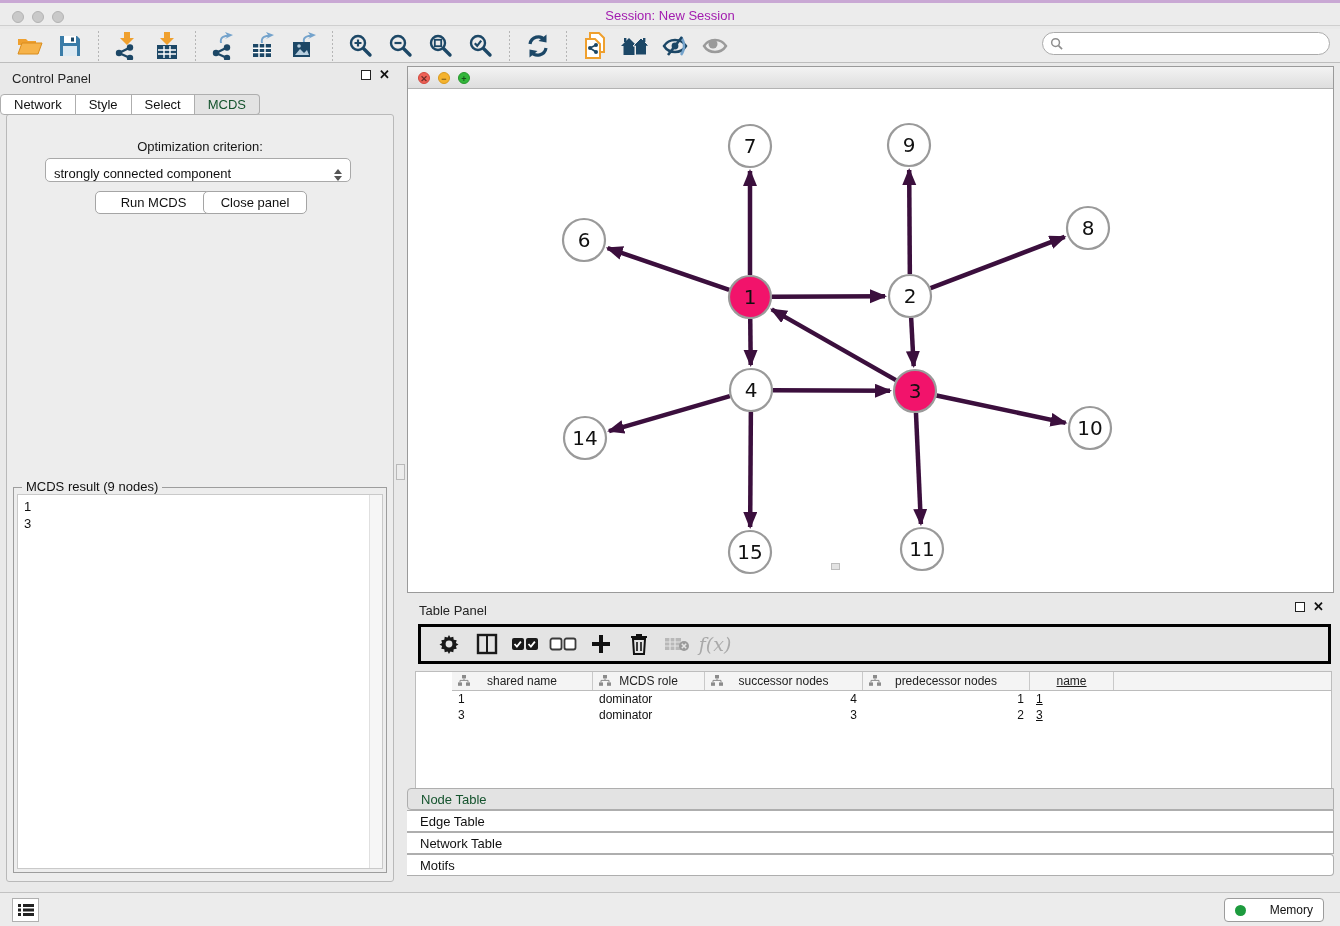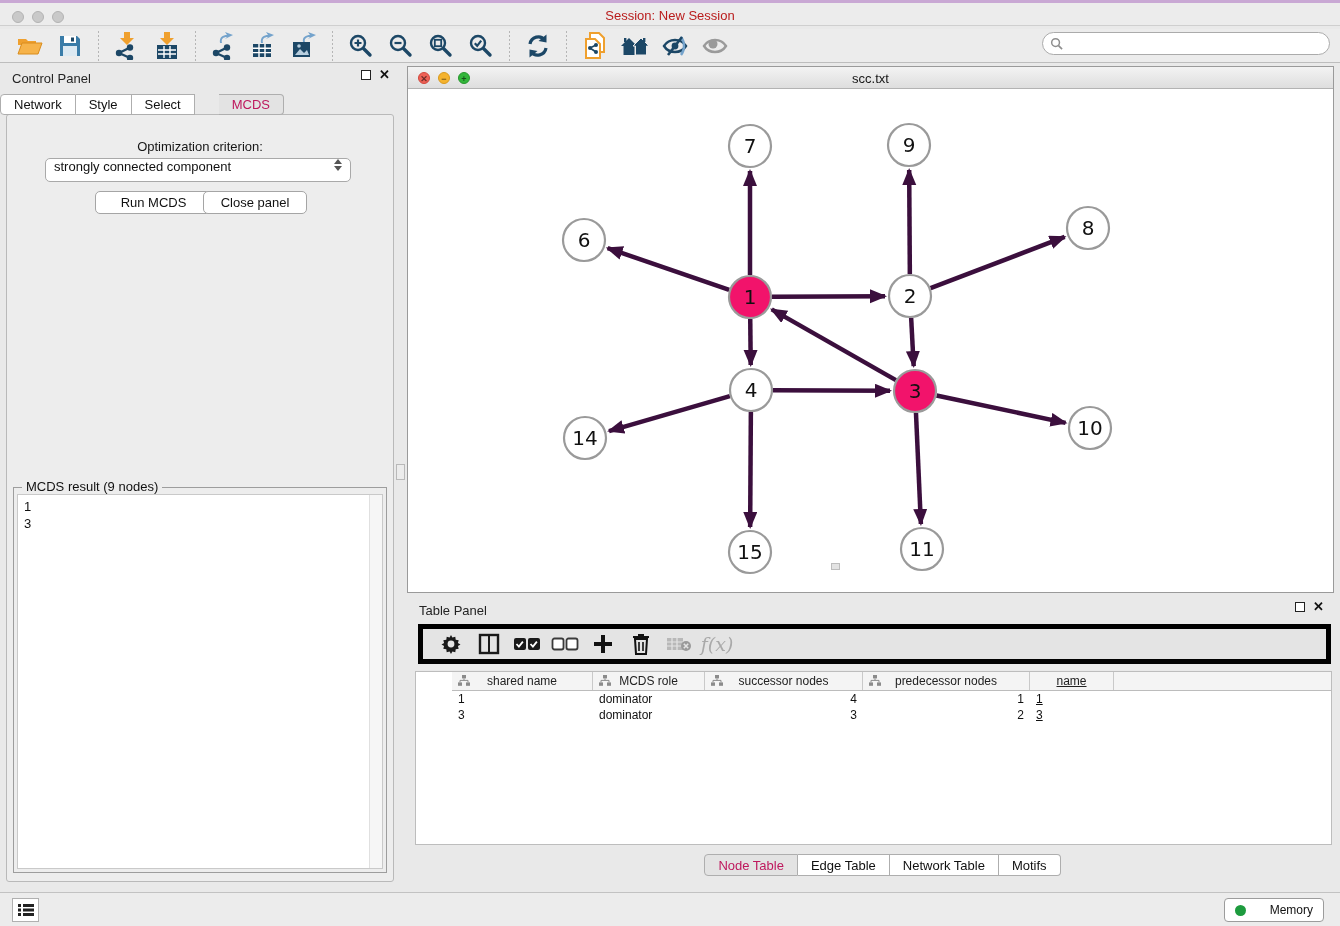--- a/index.html
+++ b/index.html
@@ -9,21 +9,21 @@
     font-family:"Liberation Sans", sans-serif; font-size:13px; color:#1c1c1c;
     overflow:hidden; outline:1px solid #9a9a9a;
   }
   
   .titlebar { position:absolute; top:0; left:0; right:0; height:26px;
     background:#ececec; border-top:3px solid #c9a8d4; border-bottom:1px solid #cfcfcf; }
   .traffic { position:absolute; top:8px; width:12px; height:12px; border-radius:50%;
     background:#c9c9c9; border:1px solid #b3b3b3; }
   .t1{left:12px}.t2{left:32px}.t3{left:52px}
   .titlebar .title { position:absolute; left:0; right:0; top:5px; text-align:center;
-    color:#b91c1c; font-size:13px; }
+    color:#a21caf; font-size:13px; }
   
   .toolbar { position:absolute; top:29px; left:0; right:0; height:34px;
     background:#ececec; border-bottom:1px solid #bdbdbd;
     display:flex; align-items:center; padding-left:10px; }
   .ticon { width:30px; height:30px; display:flex; align-items:center; justify-content:center;
     margin:0 5px; flex:0 0 auto; }
   .tsep { width:1px; height:30px; margin:0 8px; flex:0 0 auto;
     background-image:linear-gradient(#b5b5b5 50%, transparent 50%); background-size:1px 4px; }
   .searchbox { position:absolute; right:10px; top:3px; width:288px; height:23px;
     background:#fff; border:1px solid #ababab; border-radius:12px;
@@ -34,26 +34,26 @@
   .cpanel { position:absolute; left:0; top:63px; width:400px; height:823px; }
   .panel-head { position:relative; height:28px; padding:8px 0 0 12px; font-size:13px; color:#242424; }
   .phbtns { position:absolute; right:10px; top:7px; display:flex; gap:8px; align-items:center; }
   .float-btn { width:10px; height:10px; border:1.6px solid #222; display:inline-block; background:#fff; }
   .close-btn { font-size:13px; font-weight:bold; color:#111; line-height:10px; }
   .cp-tabs { position:absolute; left:0; right:0; top:31px; display:flex; justify-content:flex-start; z-index:2; }
   .tabseg { height:21px; padding:2px 13px 0; background:#fff; border:1px solid #aeaeae;
     border-left-width:0; font-size:13px; color:#111; }
   .tabseg:first-child { border-left-width:1px; border-radius:4px 0 0 4px; }
   .tabseg.last { border-radius:0 4px 4px 0; }
-  .tabseg.inactive-look { background:#e3e3e3; color:#be185d;margin-left:24px; }
+  .tabseg.inactive-look { background:#e3e3e3; color:#14532d; }
   .cp-body { position:absolute; left:6px; right:6px; top:51px; bottom:4px;
     background:#ededed; border:1px solid #b9b9b9; border-radius:3px; }
   .opt-label { position:absolute; top:24px; left:0; right:0; text-align:center; color:#161616; }
   .dropdown { position:absolute; top:43px; left:38px; right:42px; height:24px; background:#fff;
-    border:1px solid #a9a9a9; border-radius:5px; display:flex; align-items:flex-start; padding:0 8px;gap:27px; }
+    border:1px solid #a9a9a9; border-radius:5px; display:flex; align-items:flex-end; padding:0 8px;gap:27px; }
   .dropdown .ddval { flex:1; font-size:13px; color:#111; }
   .dd-arrows { display:flex; flex-direction:column; gap:2px; align-items:center; }
   .dd-arrows i { width:0; height:0; border-left:4px solid transparent; border-right:4px solid transparent; display:block; }
   .dd-up { border-bottom:5px solid #555; }
   .dd-down { border-top:5px solid #555; }
   .cp-btn { position:absolute; top:76px; height:23px; background:#fff; border:1px solid #a5a5a5;
     border-radius:5px; font-family:"Liberation Sans",sans-serif; font-size:13px; color:#111;
     text-align:center; line-height:21px; }
   .btn-run { left:88px; width:117px; }
   .btn-close { left:196px; width:104px; }
@@ -77,34 +77,34 @@
   .nt-zoom  { left:50px;  background:#32b63a; border:1px solid #27962e; }
   .netwin-title { position:absolute; left:0; right:0; top:4px; text-align:center; color:#161616; }
   .netcanvas { position:absolute; left:0; top:22px; right:0; bottom:0; background:#fff; }
   .grip { position:absolute; width:9px; height:7px; background:#e3e3e3; border:1px solid #bdbdbd; }
   .grip-net { left:423px; top:496px; }
   .divider-handle { position:absolute; left:396px; top:464px; width:9px; height:16px;
     background:#ececec; border:1px solid #b9b9b9; z-index:5; }
   
   .tpanel { position:absolute; left:407px; top:595px; width:927px; height:295px; }
   .tp-toolbar { position:absolute; left:11px; right:3px; top:29px; height:40px;
-    background:#e4e4e4; border:5px solid #000000; display:flex; align-items:center; padding-left:12px; }
+    background:#e4e4e4; border:3px solid #000000; display:flex; align-items:center; padding-left:12px; }
   .tp-ic { width:32px; height:30px; display:flex; align-items:center; justify-content:center; margin-right:6px; }
   .fx { font-family:"DejaVu Serif", serif; font-style:italic; font-size:19px; color:#a9a9a9; }
   .tp-table { position:absolute; left:8px; right:2px; top:76px; bottom:45px; background:#fff;
     border:1px solid #bdbdbd; overflow:hidden;padding-left:36px; }
   .thead { display:flex; height:19px; background:#f4f4f4; border-bottom:1px solid #bcbcbc; }
   .th { display:flex; align-items:center; justify-content:center; gap:6px;
     border-right:1px solid #c9c9c9; font-size:12px; color:#222; position:relative; }
   .th .tree-ic { position:absolute; left:6px; top:3px; }
   .c0{width:141px}.c1{width:112px}.c2{width:158px}.c3{width:167px}.c4{width:84px;border-right:1px solid #c9c9c9;text-decoration:underline;}
   .trow { display:flex; height:16px; font-size:12px; color:#111; }
   .td { padding:1px 6px 0; white-space:nowrap; overflow:hidden; }
   .td.num { text-align:right; }
-  .tp-tabs { position:absolute; left:0; right:0; bottom:14px; display:flex; justify-content:center; }
+  .tp-tabs { position:absolute; left:0; right:0; bottom:14px; display:flex; justify-content:center;flex-direction:column; }
   .tp-tabs .tabseg { height:22px; padding-top:3px; }
   
   .statusbar { position:absolute; left:0; right:0; bottom:0; height:34px;
     background:#ececec; border-top:1px solid #c2c2c2; }
   .sb-left-btn { position:absolute; left:12px; top:5px; width:27px; height:24px; background:#fff;
     border:1px solid #b0b0b0; display:flex; align-items:center; justify-content:center; }
   .memory-btn { position:absolute; right:16px; top:5px; height:24px; background:#fff;
     border:1px solid #9c9c9c; border-radius:4px; display:flex; align-items:center; gap:24px;
     padding:0 10px; font-size:12px; color:#111; }
   .memdot { width:11px; height:11px; border-radius:50%; background:#1d9b3e; }
@@ -295,21 +295,20 @@
   </div>
 </div>
 
 <div class="divider-handle"></div>
 
 <div class="netwin">
   <div class="netwin-titlebar">
     <span class="nt nt-close">✕</span>
     <span class="nt nt-min">−</span>
     <span class="nt nt-zoom">+</span>
-    <span class="netwin-title">scc.txt</span>
   </div>
   <div class="netcanvas" id="netcanvas">
       <svg width="925" height="503">
         <defs>
           <marker id="arrow" markerUnits="userSpaceOnUse" markerWidth="20" markerHeight="16" refX="15" refY="7" orient="auto">
             <path d="M0,0 L17,7 L0,14 Z" fill="#3b0f3d"></path>
           </marker>
         </defs>
         <line x1="342" y1="186" x2="342" y2="82" stroke="#3b0f3d" stroke-width="4.5" marker-end="url(#arrow)"></line>
         <line x1="321.1924875913935" y1="200.85525176330984" x2="199.64490046432553" y2="159.11903208714793" stroke="#3b0f3d" stroke-width="4.5" marker-end="url(#arrow)"></line>

